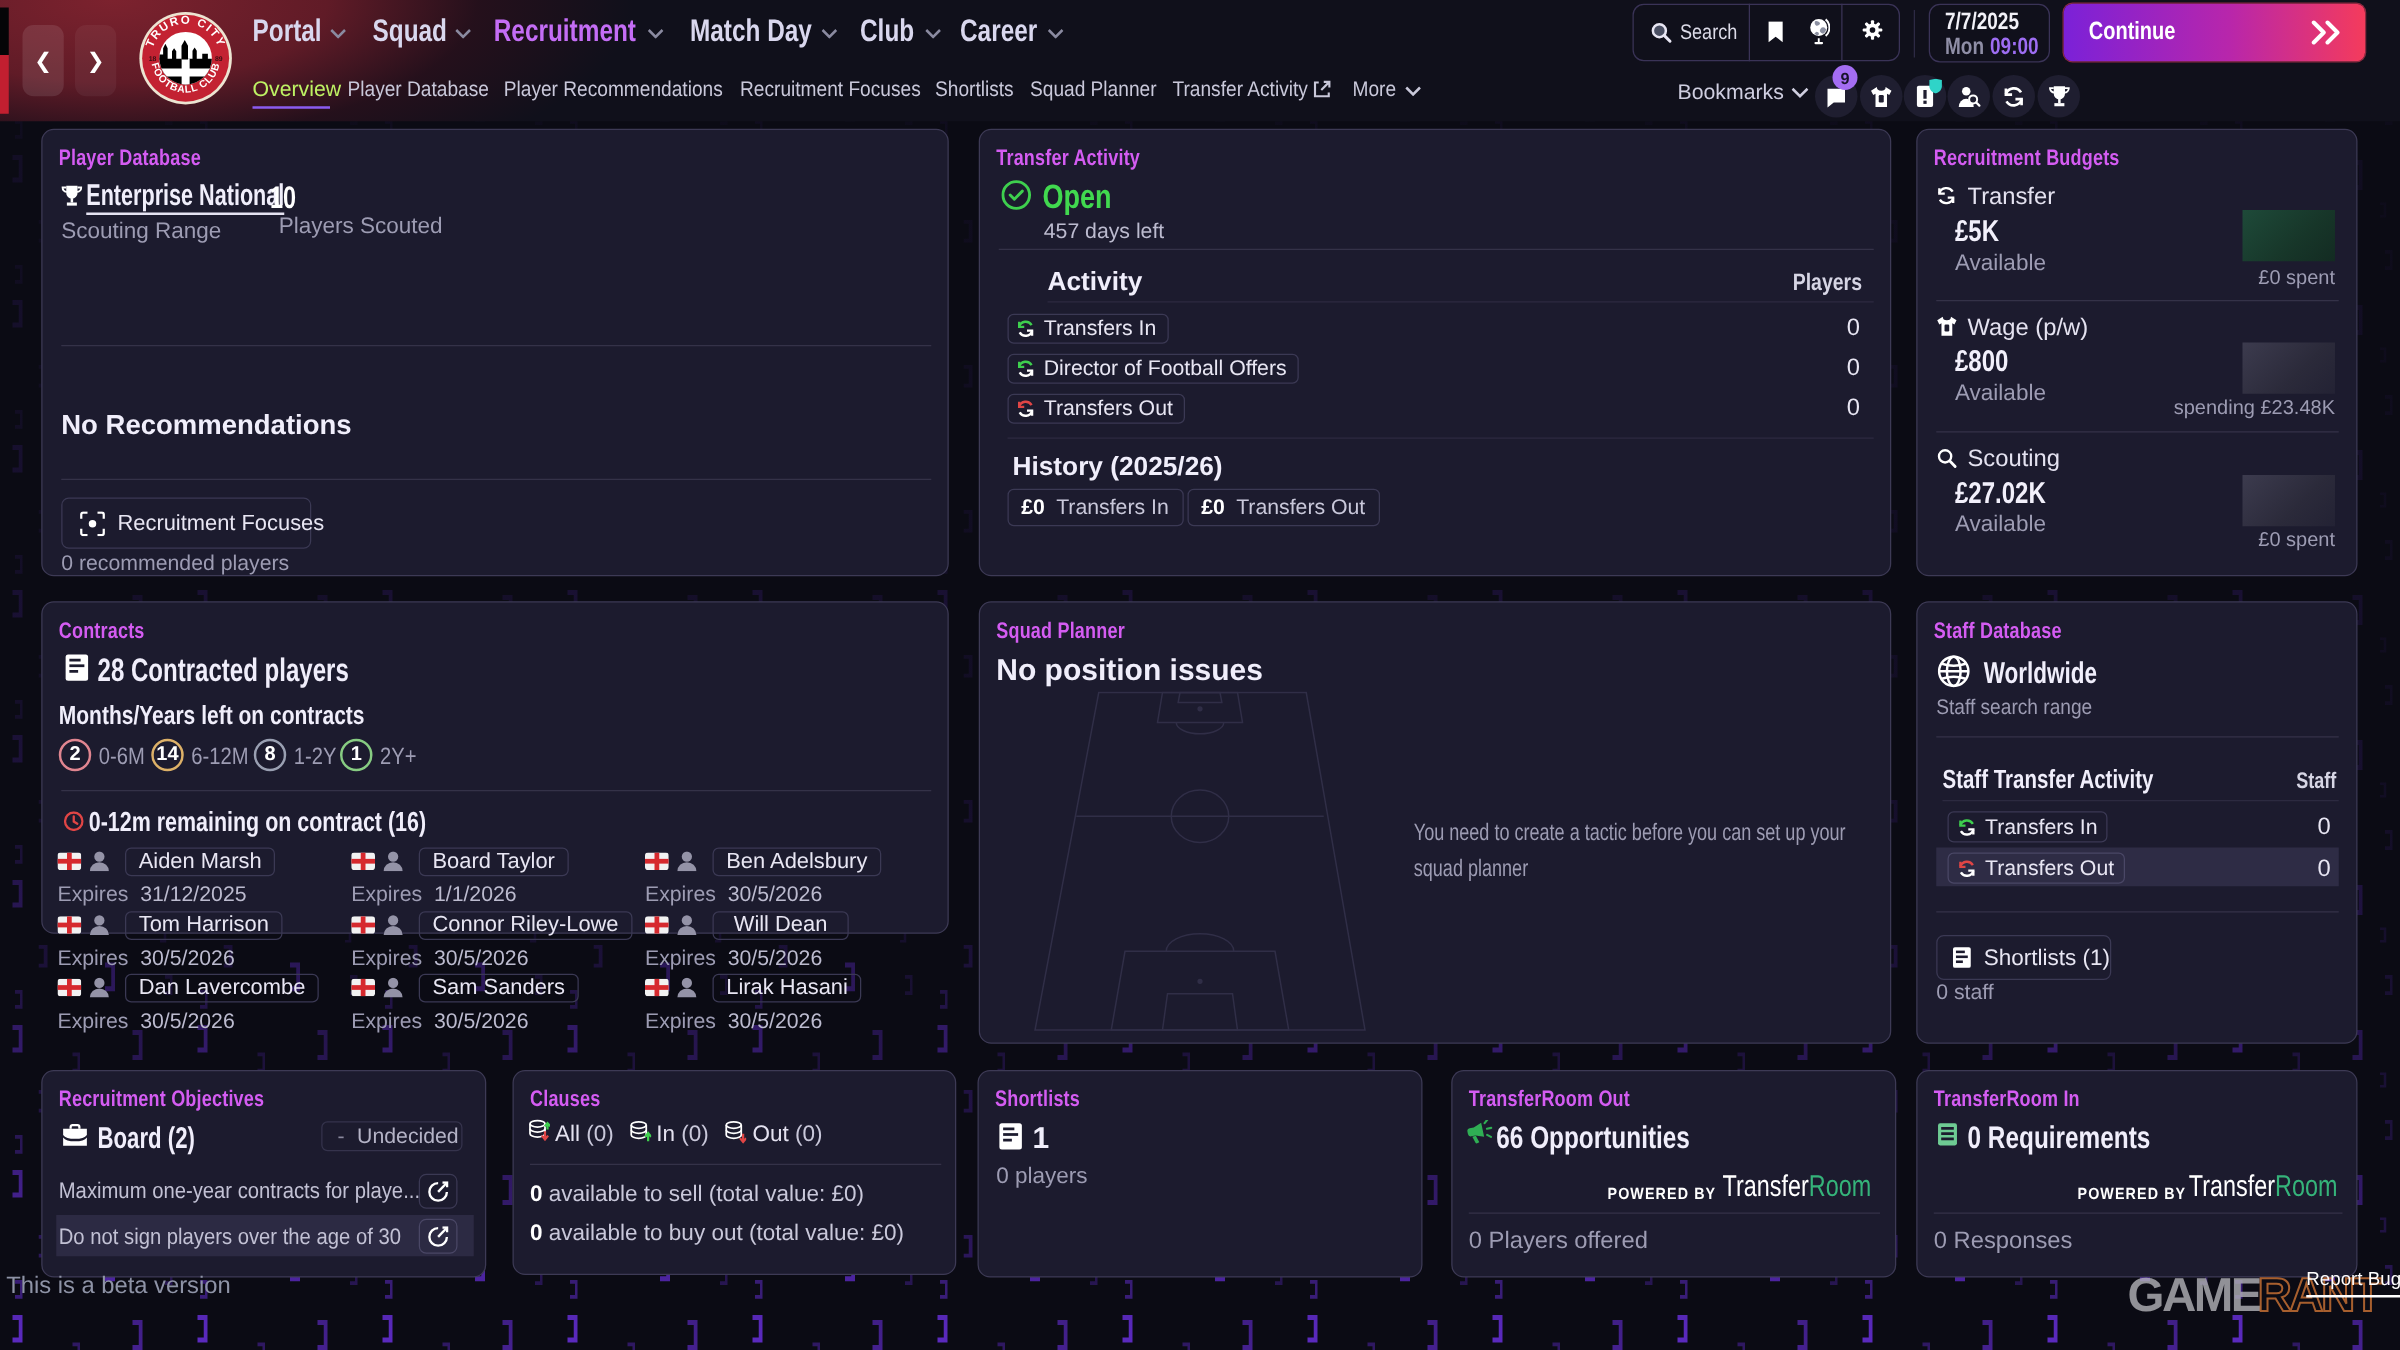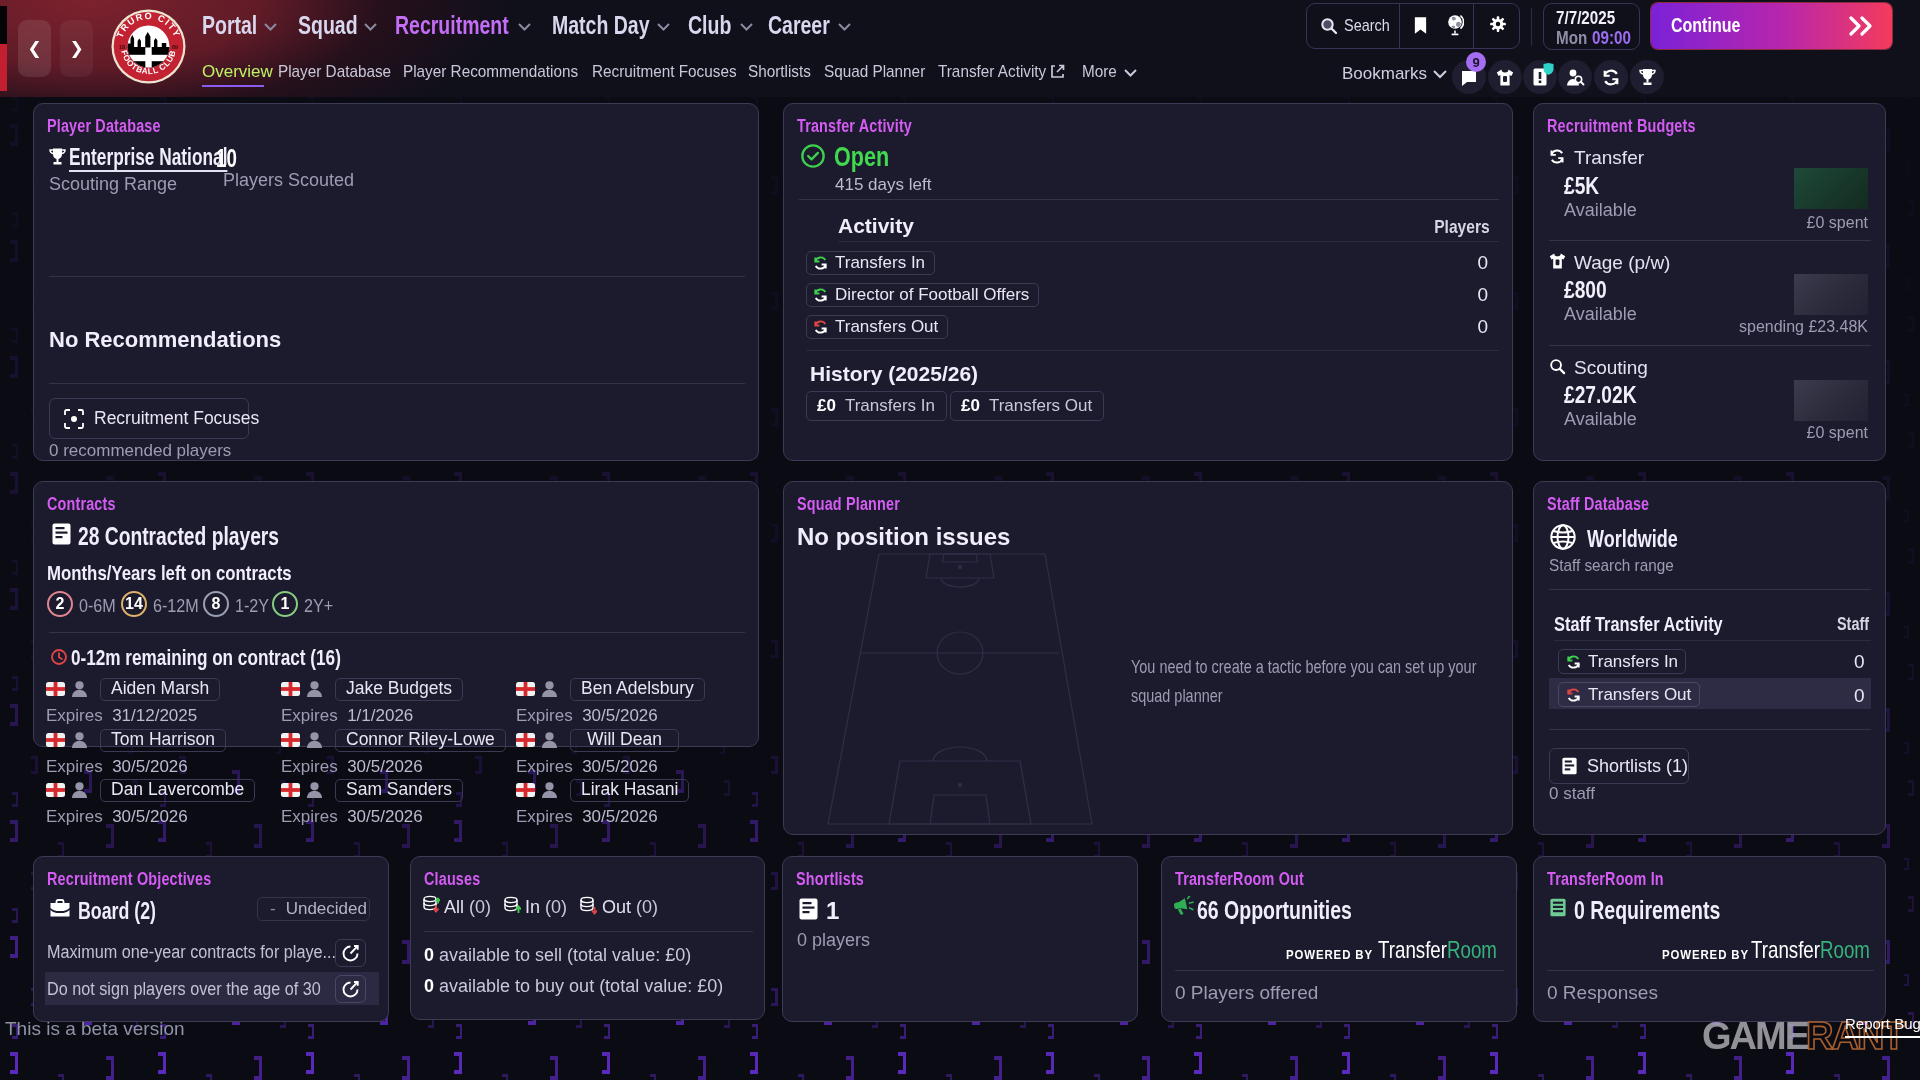--- a/index.html
+++ b/index.html
@@ -255,21 +255,21 @@
     <div class="abs gray" style="left:15px;top:337px;font-size:17px;">0 recommended players</div>
   </div>
 
   <div class="card" style="left:783px;top:103px;width:730px;height:358px;">
     <div class="ctitle"><span class="cond" style="transform:scaleX(0.8)">Transfer Activity</span></div>
     <svg class="abs" style="left:17px;top:40px" width="24" height="24" viewBox="0 0 27 27">
         <circle cx="13.5" cy="13.5" r="12" fill="none" stroke="#3ecf4e" stroke-width="2.6"></circle>
         <path d="M8,13.5 l3.8,3.8 L19,10" fill="none" stroke="#3ecf4e" stroke-width="2.6" stroke-linecap="round" stroke-linejoin="round"></path>
       </svg>
     <div class="abs" style="left:50px;top:38px;font-size:27px;font-weight:bold;color:#41d94f;"><span class="cond" style="transform:scaleX(0.8)">Open</span></div>
-    <div class="abs lgray" style="left:51px;top:71px;font-size:17px;">415 days left</div>
+    <div class="abs lgray" style="left:51px;top:71px;font-size:17px;">457 days left</div>
     <div class="divider" style="left:15px;top:95px;width:700px;"></div>
     <div class="abs" style="left:54px;top:110px;font-size:21px;font-weight:bold;color:#f0eefb;">Activity</div>
     <div class="abs" style="right:22px;top:112px;font-size:19px;font-weight:bold;color:#d6d5e4;"><span class="cond" style="transform:scaleX(0.82);transform-origin:right center;">Players</span></div>
     <div class="divider" style="left:54px;top:137px;width:661px;background:#2c2a40;"></div>
     <div class="pill" style="left:22px;top:147px;height:24px;font-size:17px;padding-right:9px;">
       <svg style="margin-left:6px" width="15" height="14" viewBox="0 0 20 19">
           <path d="M16.5,5.5 A7.5,7.5 0 0 0 3,7" fill="none" stroke="#3ecf4e" stroke-width="2.6"></path>
           <path d="M3.5,13.5 A7.5,7.5 0 0 0 17,12" fill="none" stroke="#fff" stroke-width="2.6"></path>
           <path d="M3,2 v5.5 h5.5" fill="none" stroke="#3ecf4e" stroke-width="2.6"></path>
           <path d="M17,17 v-5.5 h-5.5" fill="none" stroke="#fff" stroke-width="2.6"></path>
@@ -386,21 +386,21 @@
       <svg class="abs" style="left:247px;top:200px" width="19" height="14" viewBox="0 0 19 14">
           <rect x="0" y="0" width="19" height="14" rx="2.5" fill="#f2f2f2"></rect>
           <rect x="7.6" y="0" width="3.8" height="14" fill="#d6292e"></rect>
           <rect x="0" y="5.1" width="19" height="3.8" fill="#d6292e"></rect>
         </svg>
       <svg class="abs" style="left:272px;top:199px" width="17" height="16" viewBox="0 0 17 16">
           <circle cx="8.5" cy="4.3" r="4.1" fill="#9493a7"></circle>
           <path d="M0.9,16 a7.6,7.3 0 0 1 15.2,0 z" fill="#9493a7"></path>
         </svg>
       <div class="pill" style="left:301px;top:196px;height:23px;padding:0 10px;font-size:17.5px;">
-          <span style="position:relative;top:-1px">Jake Budgets</span>
+          <span style="position:relative;top:-1px">Board Taylor</span>
         </div>
       <div class="abs" style="left:247px;top:224px;font-size:17px;color:#9d9cb3;">Expires&nbsp;&nbsp;<span style="color:#bcbbcf">1/1/2026</span></div>
       <svg class="abs" style="left:482px;top:200px" width="19" height="14" viewBox="0 0 19 14">
           <rect x="0" y="0" width="19" height="14" rx="2.5" fill="#f2f2f2"></rect>
           <rect x="7.6" y="0" width="3.8" height="14" fill="#d6292e"></rect>
           <rect x="0" y="5.1" width="19" height="3.8" fill="#d6292e"></rect>
         </svg>
       <svg class="abs" style="left:507px;top:199px" width="17" height="16" viewBox="0 0 17 16">
           <circle cx="8.5" cy="4.3" r="4.1" fill="#9493a7"></circle>
           <path d="M0.9,16 a7.6,7.3 0 0 1 15.2,0 z" fill="#9493a7"></path>

